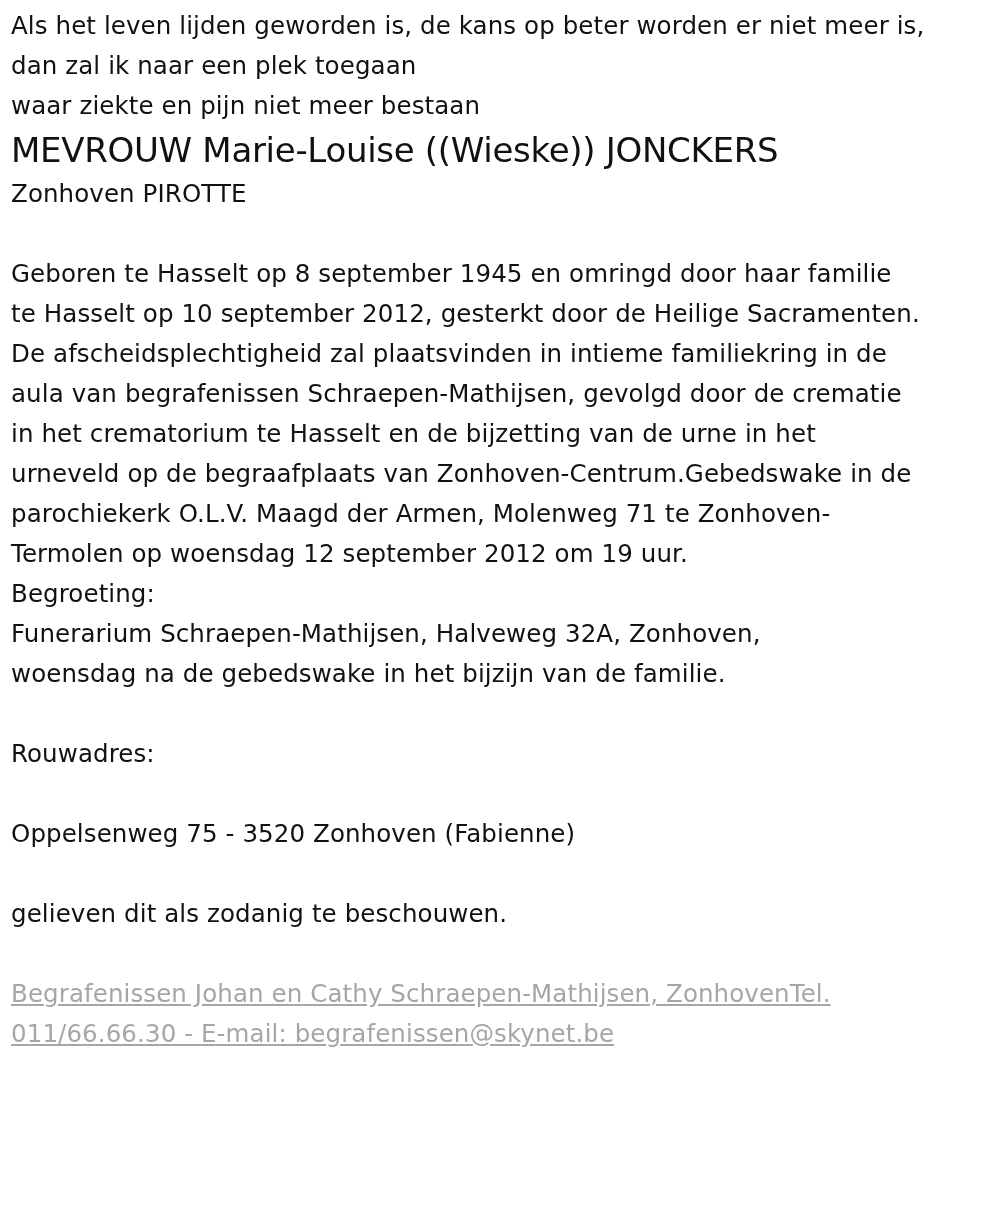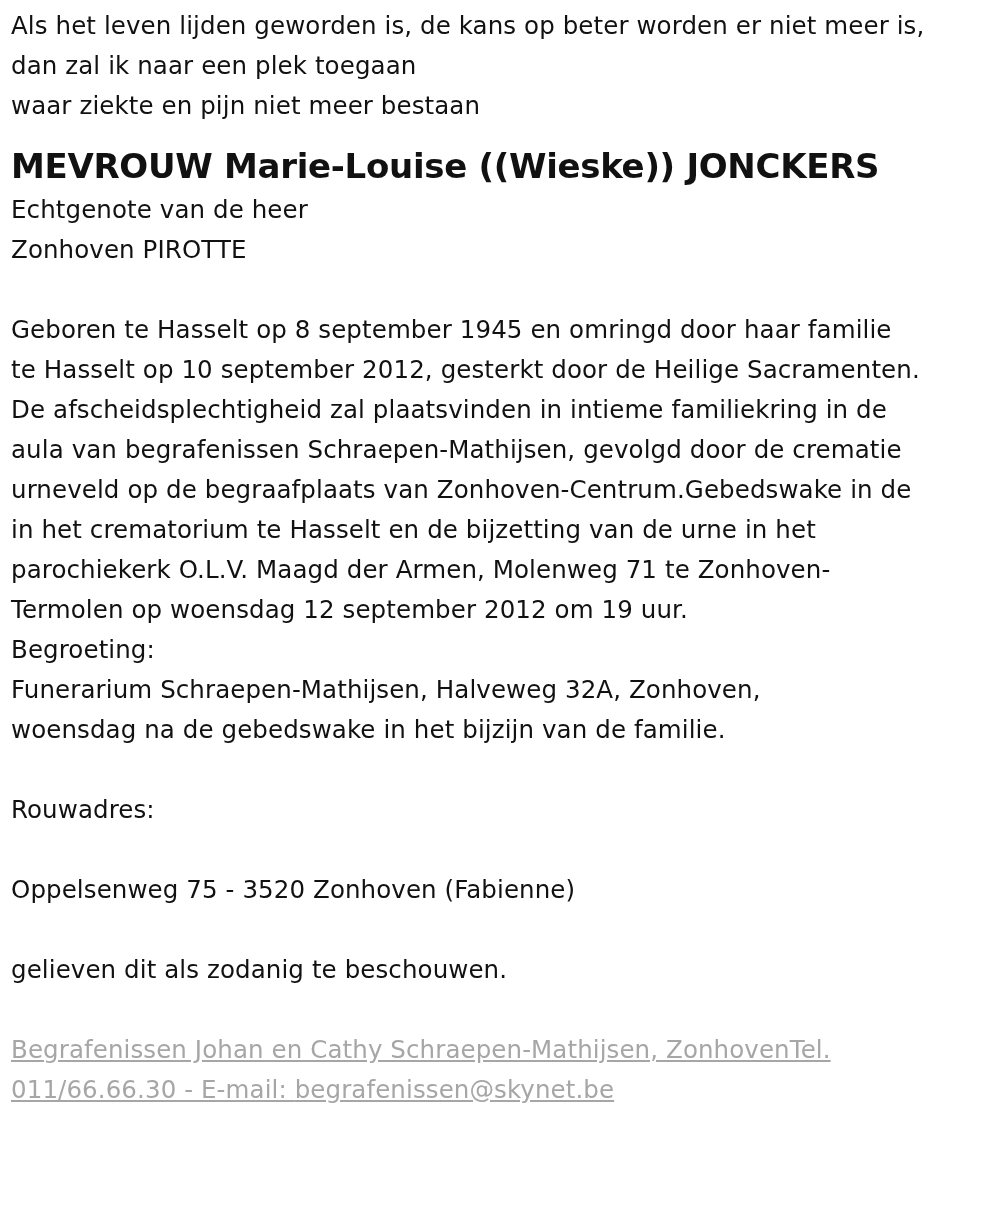--- a/index.html
+++ b/index.html
@@ -21,25 +21,25 @@
     }
     .line {
       font-size: 24.5px;
       line-height: 40px;
       height: 40px;
       white-space: nowrap;
       letter-spacing: 0.1px;
     }
     .gap { height: 40px; }
     .name {
-      font-weight: bold;
+      font-weight: normal;
       font-size: 34px;
       line-height: 48px;
       height: 48px;
-      margin-top: 16px;
+      margin-top: 0;
       white-space: nowrap;
       letter-spacing: -0.3px;
     }
     .footer .line {
       color: #a6a6a6;
       text-decoration: underline;
     }
     .link { color: inherit; text-decoration: none; }
   </style>
 </head>
@@ -49,33 +49,32 @@
 
   <div>
     <div class="line">Als het leven lijden geworden is, de kans op beter worden er niet meer is,</div>
     <div class="line">dan zal ik naar een plek toegaan</div>
     <div class="line">waar ziekte en pijn niet meer bestaan</div>
   </div>
 
   <div class="name">MEVROUW Marie-Louise ((Wieske)) JONCKERS</div>
 
   <div>
-    <div class="line">Echtgenote van de heer</div>
     <div class="line">Zonhoven PIROTTE</div>
   </div>
 
   <div class="gap"></div>
 
   <div>
     <div class="line">Geboren te Hasselt op 8 september 1945 en omringd door haar familie</div>
     <div class="line">te Hasselt op 10 september 2012, gesterkt door de Heilige Sacramenten.</div>
     <div class="line">De afscheidsplechtigheid zal plaatsvinden in intieme familiekring in de</div>
     <div class="line">aula van begrafenissen Schraepen-Mathijsen, gevolgd door de crematie</div>
+    <div class="line">in het crematorium te Hasselt en de bijzetting van de urne in het</div>
     <div class="line">urneveld op de begraafplaats van Zonhoven-Centrum.Gebedswake in de</div>
-    <div class="line">in het crematorium te Hasselt en de bijzetting van de urne in het</div>
     <div class="line">parochiekerk O.L.V. Maagd der Armen, Molenweg 71 te Zonhoven-</div>
     <div class="line">Termolen op woensdag 12 september 2012 om 19 uur.</div>
     <div class="line">Begroeting:</div>
     <div class="line">Funerarium Schraepen-Mathijsen, Halveweg 32A, Zonhoven,</div>
     <div class="line">woensdag na de gebedswake in het bijzijn van de familie.</div>
   </div>
 
   <div class="gap"></div>
 
   <div class="line">Rouwadres:</div>

